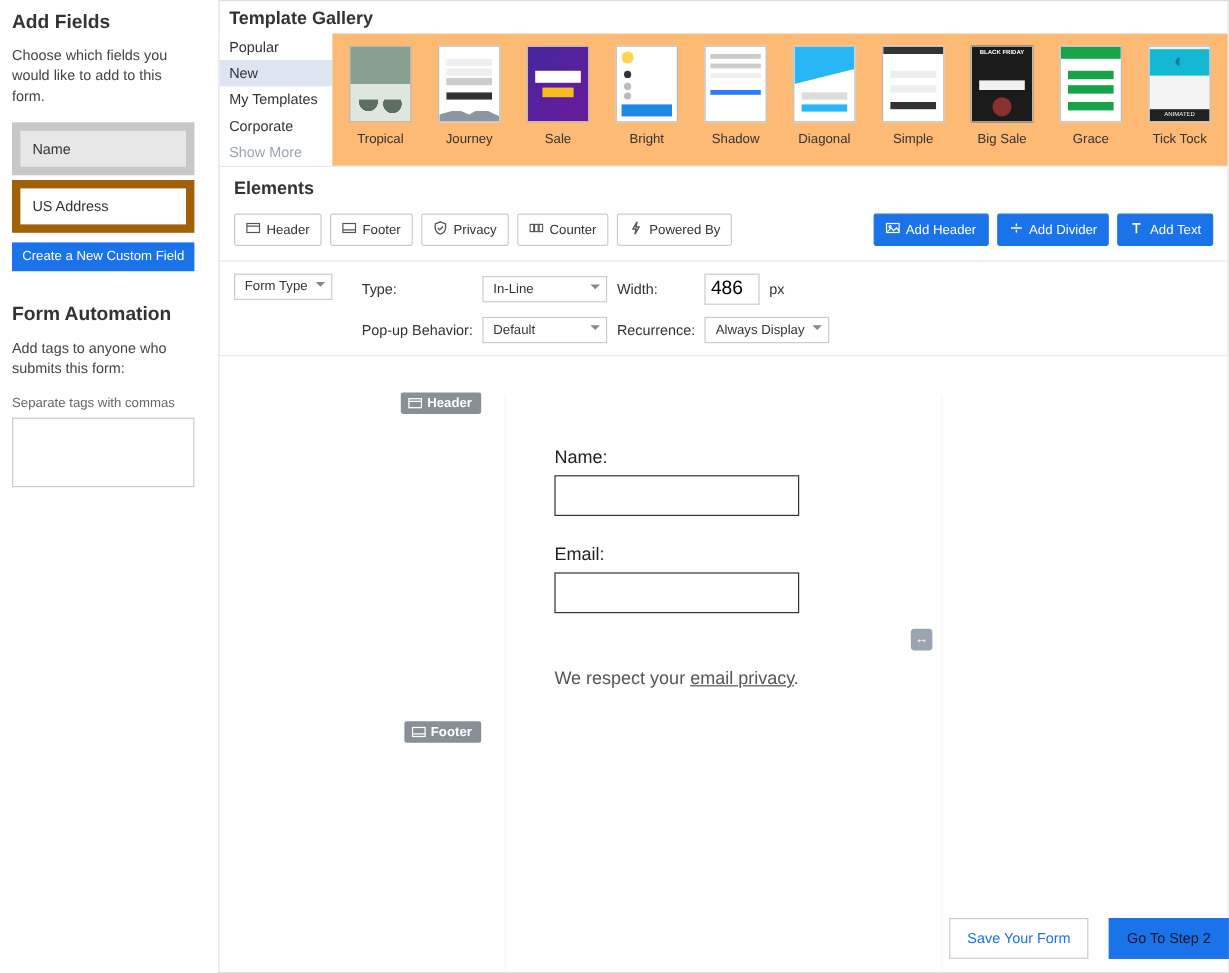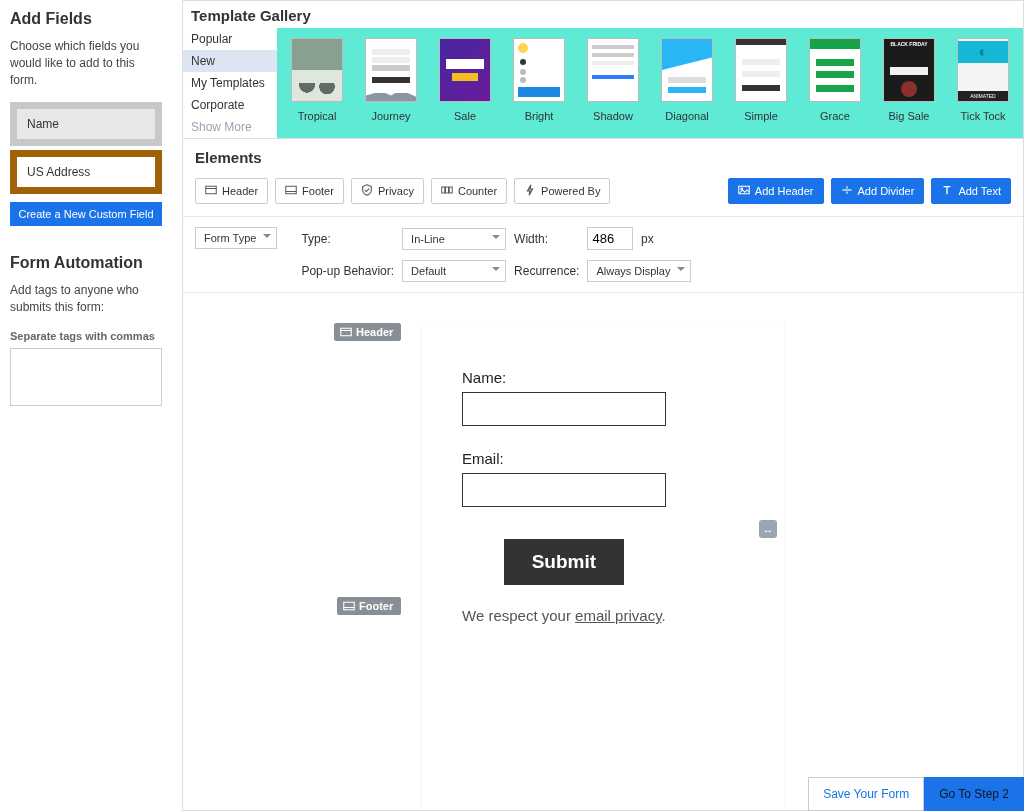--- a/index.html
+++ b/index.html
@@ -50,21 +50,20 @@
     padding: 6px 0;
     font-size: 11px;
     cursor: pointer;
     margin-top: 4px;
   }
   .section-gap { height: 28px; }
   .tags-help {
     font-size: 11px;
     color: #666;
     margin: 2px 0 6px 0;
-    font-weight: bold;
   }
   .tags-input {
     width: 100%;
     height: 58px;
     border: 1px solid #ccc;
     resize: none;
     font-size: 12px;
     padding: 6px;
   }
   
@@ -97,21 +96,21 @@
     cursor: pointer;
   }
   .gallery-nav .active {
     background: #dde5f3;
   }
   .gallery-nav .more {
     color: #9aa5b1;
   }
   .gallery-strip {
     flex: 1;
-    background: #5eead4;
+    background: #fdba74;
     display: flex;
     gap: 14px;
     padding: 10px 10px 0 10px;
     overflow: hidden;
   }
   .tmpl {
     display: flex;
     flex-direction: column;
     align-items: center;
     width: 60px;
@@ -225,21 +224,21 @@
   .dropdown::after {
     content: "";
     position: absolute;
     right: 5px; top: 50%;
     transform: translateY(-50%);
     border: 4px solid transparent;
     border-top-color: #888;
   }
   .config-right { display:grid; grid-template-columns: auto 1fr auto 1fr; row-gap:10px; column-gap:8px; align-items:center; }
   .config-right label { font-size: 12px; color:#333; }
-  .width-input { border:1px solid #ccc; width:46px; padding:3px 4px; font-size:13px; }
+  .width-input { border:1px solid #ccc; width:46px; padding:3px 4px; font-size:16px; }
 
   
   .canvas-wrap {
     flex:1;
     position: relative;
     overflow: hidden;
     display:flex;
     justify-content: center;
     padding-top: 30px;
     background:#fff;
@@ -318,23 +317,23 @@
     background: #9aa5b1;
     border-radius: 3px;
     display:flex; align-items:center; justify-content:center;
     color:#fff;
     font-size:11px;
   }
   
   .bottom-bar {
     position: absolute;
     right: 0px;
-    bottom: 0px;
+    bottom: 12px;
     display:flex;
-    gap:0;
+    gap:17px;
   }
   .bottom-bar .btn {
     font-size: 12px;
     padding: 9px 14px;
     border: 1px solid #ccc;
     background:#fff;
     color:#1a73e8;
     cursor:pointer;
   }
   .bottom-bar .btn.primary {
@@ -398,28 +397,28 @@
             </div>
             <div class="tmpl">
               <div class="thumb th-diagonal"></div>
               <div class="tmpl-label">Diagonal</div>
             </div>
             <div class="tmpl">
               <div class="thumb th-simple"></div>
               <div class="tmpl-label">Simple</div>
             </div>
             <div class="tmpl">
-              <div class="thumb th-grace"></div>
-              <div class="tmpl-label">Grace</div>
-            </div>
-            <div class="tmpl">
               <div class="thumb th-bigsale">
                 <div class="bar"></div>
               </div>
               <div class="tmpl-label">Big Sale</div>
+            </div>
+            <div class="tmpl">
+              <div class="thumb th-grace"></div>
+              <div class="tmpl-label">Grace</div>
             </div>
             <div class="tmpl">
               <div class="thumb th-ticktock"></div>
               <div class="tmpl-label">Tick Tock</div>
             </div>
           </div>
       </div>
     </section>
 
     <section class="elements-panel">
@@ -523,23 +522,20 @@
             </svg>
           <span>Footer</span>
         </div>
 
         <div class="form-canvas">
           <div class="form-body">
             <div class="lbl">Name:</div>
             <input type="text" class="text" style="">
             <div class="lbl">Email:</div>
             <input type="text" class="text" style="">
-            <div class="submit-wrap">
-              <button class="submit-btn">Submit</button>
-            </div>
             <div class="privacy-line">
               <span>We respect your </span><a href="#">email privacy</a><span>.</span>
             </div>
           </div>
           <div class="footer-img"></div>
         </div>
 
         <div class="resize-handle">↔</div>
       </div>
     </section>

